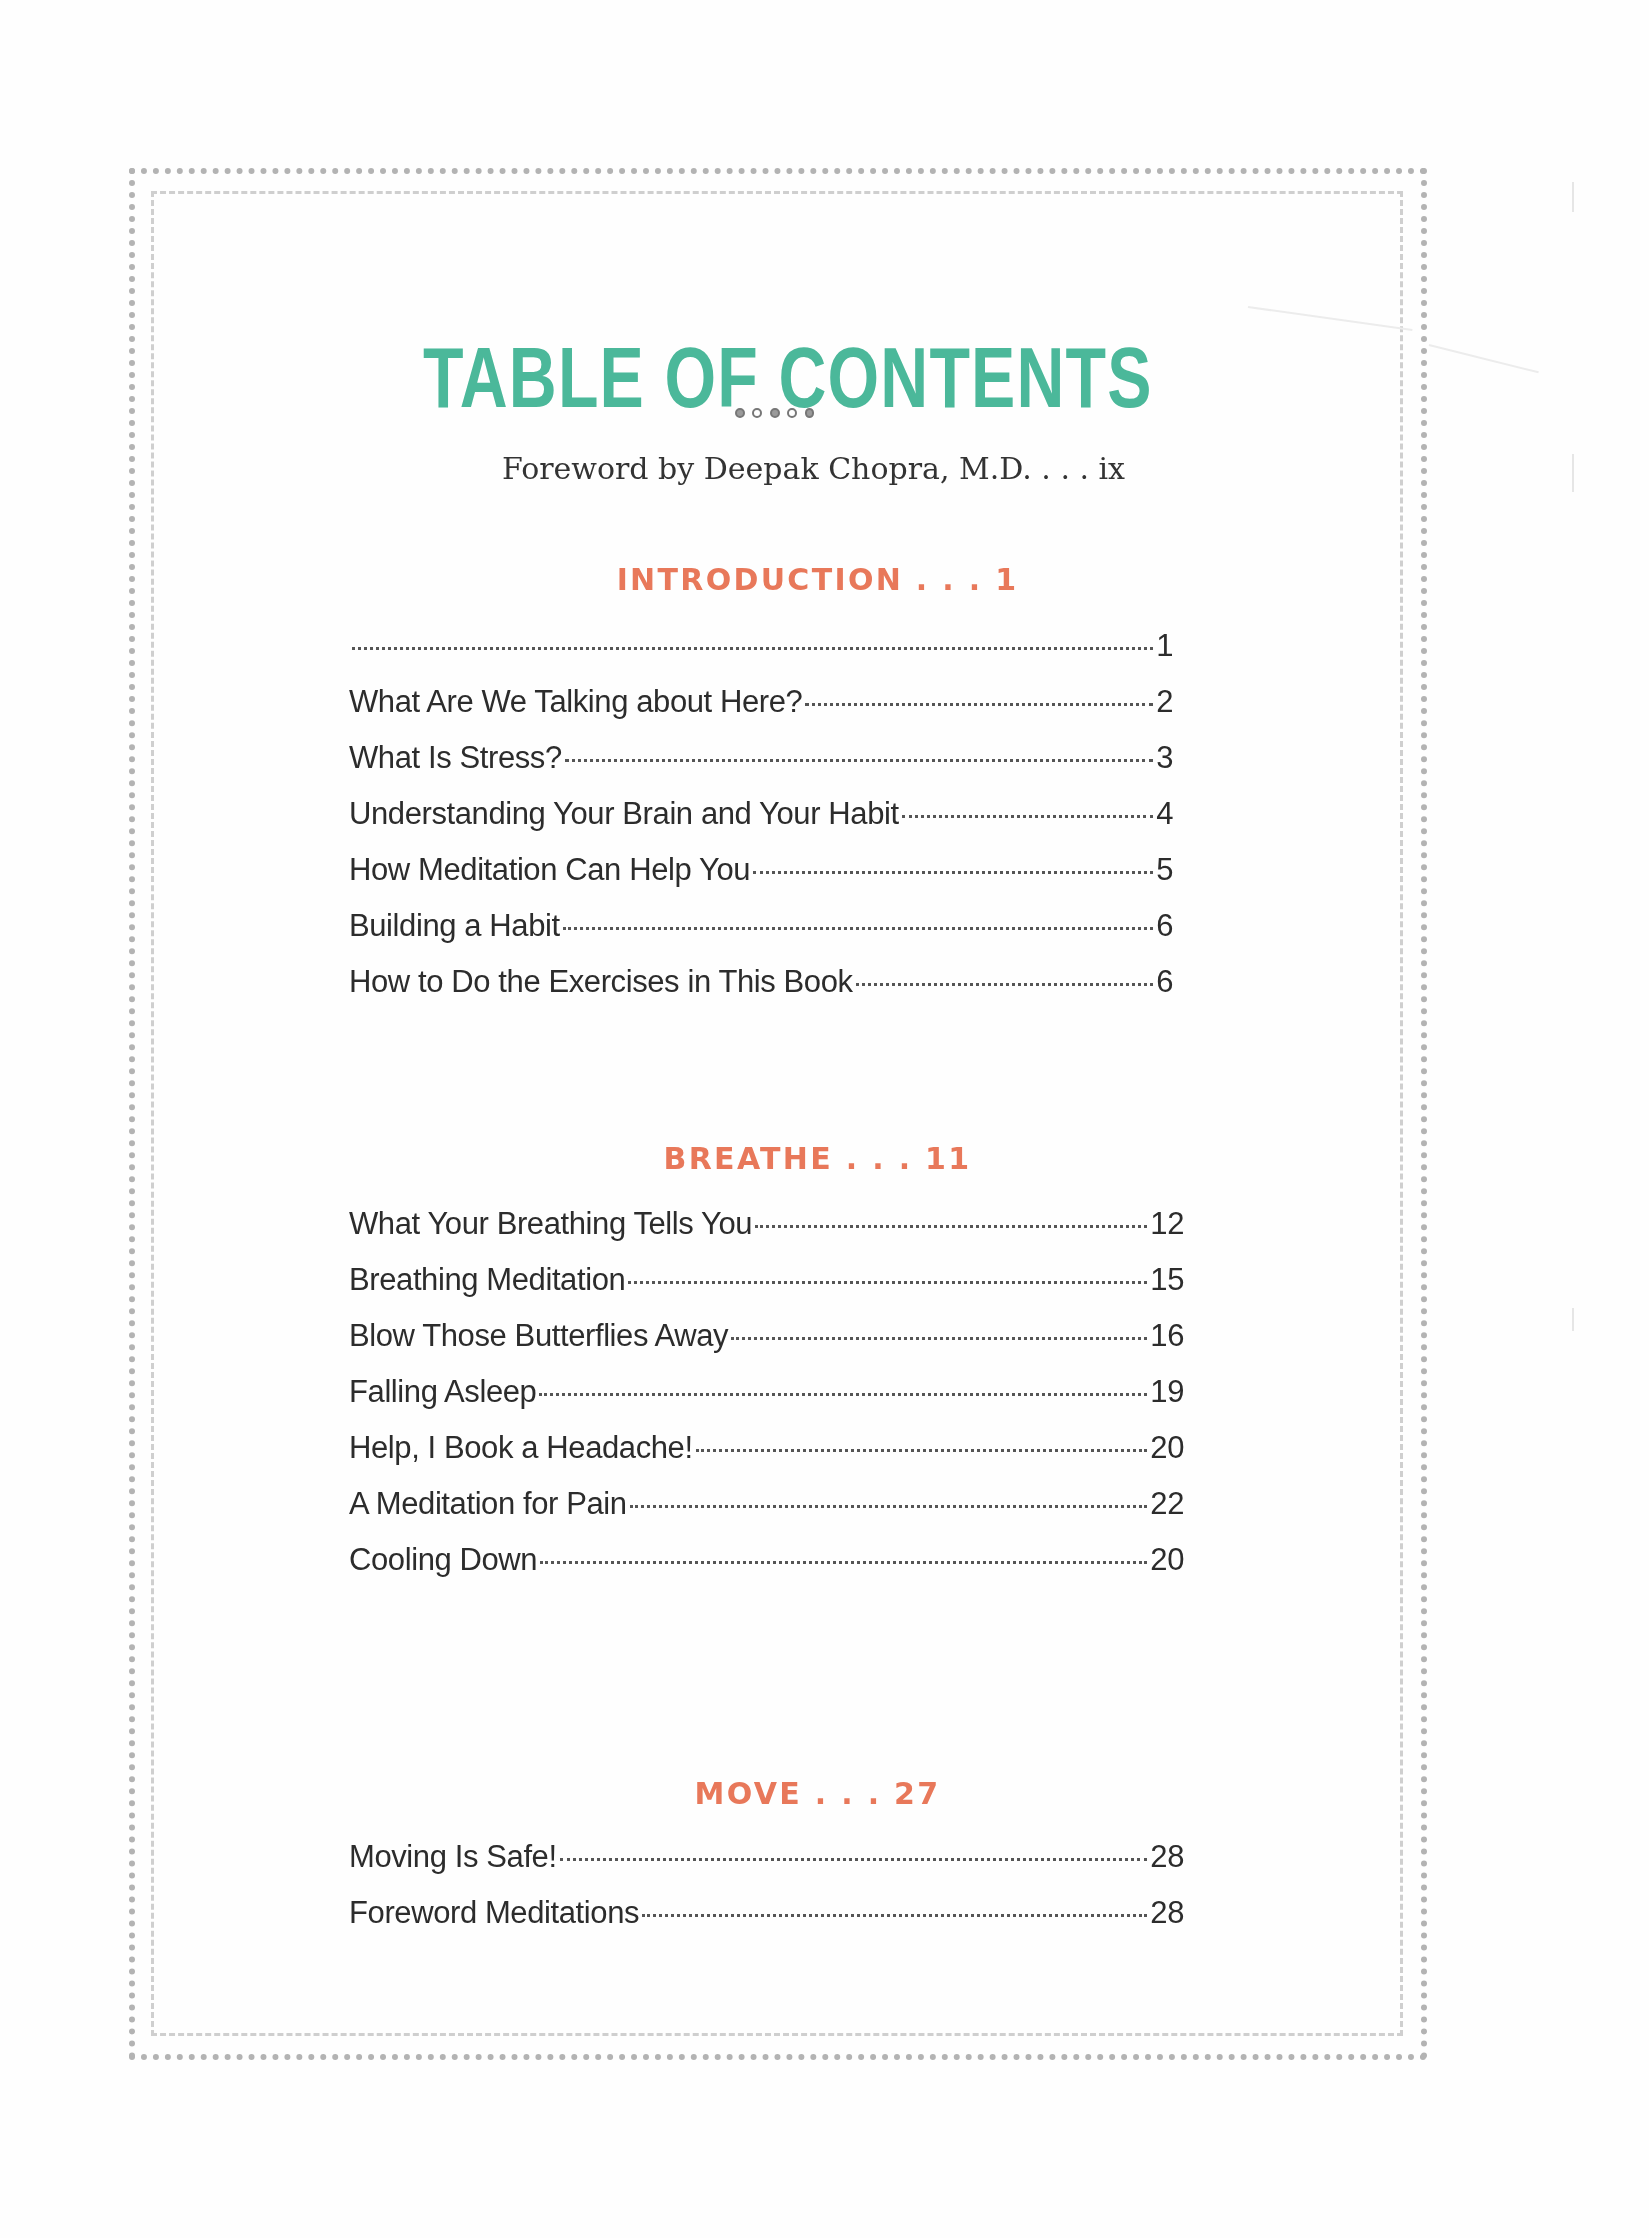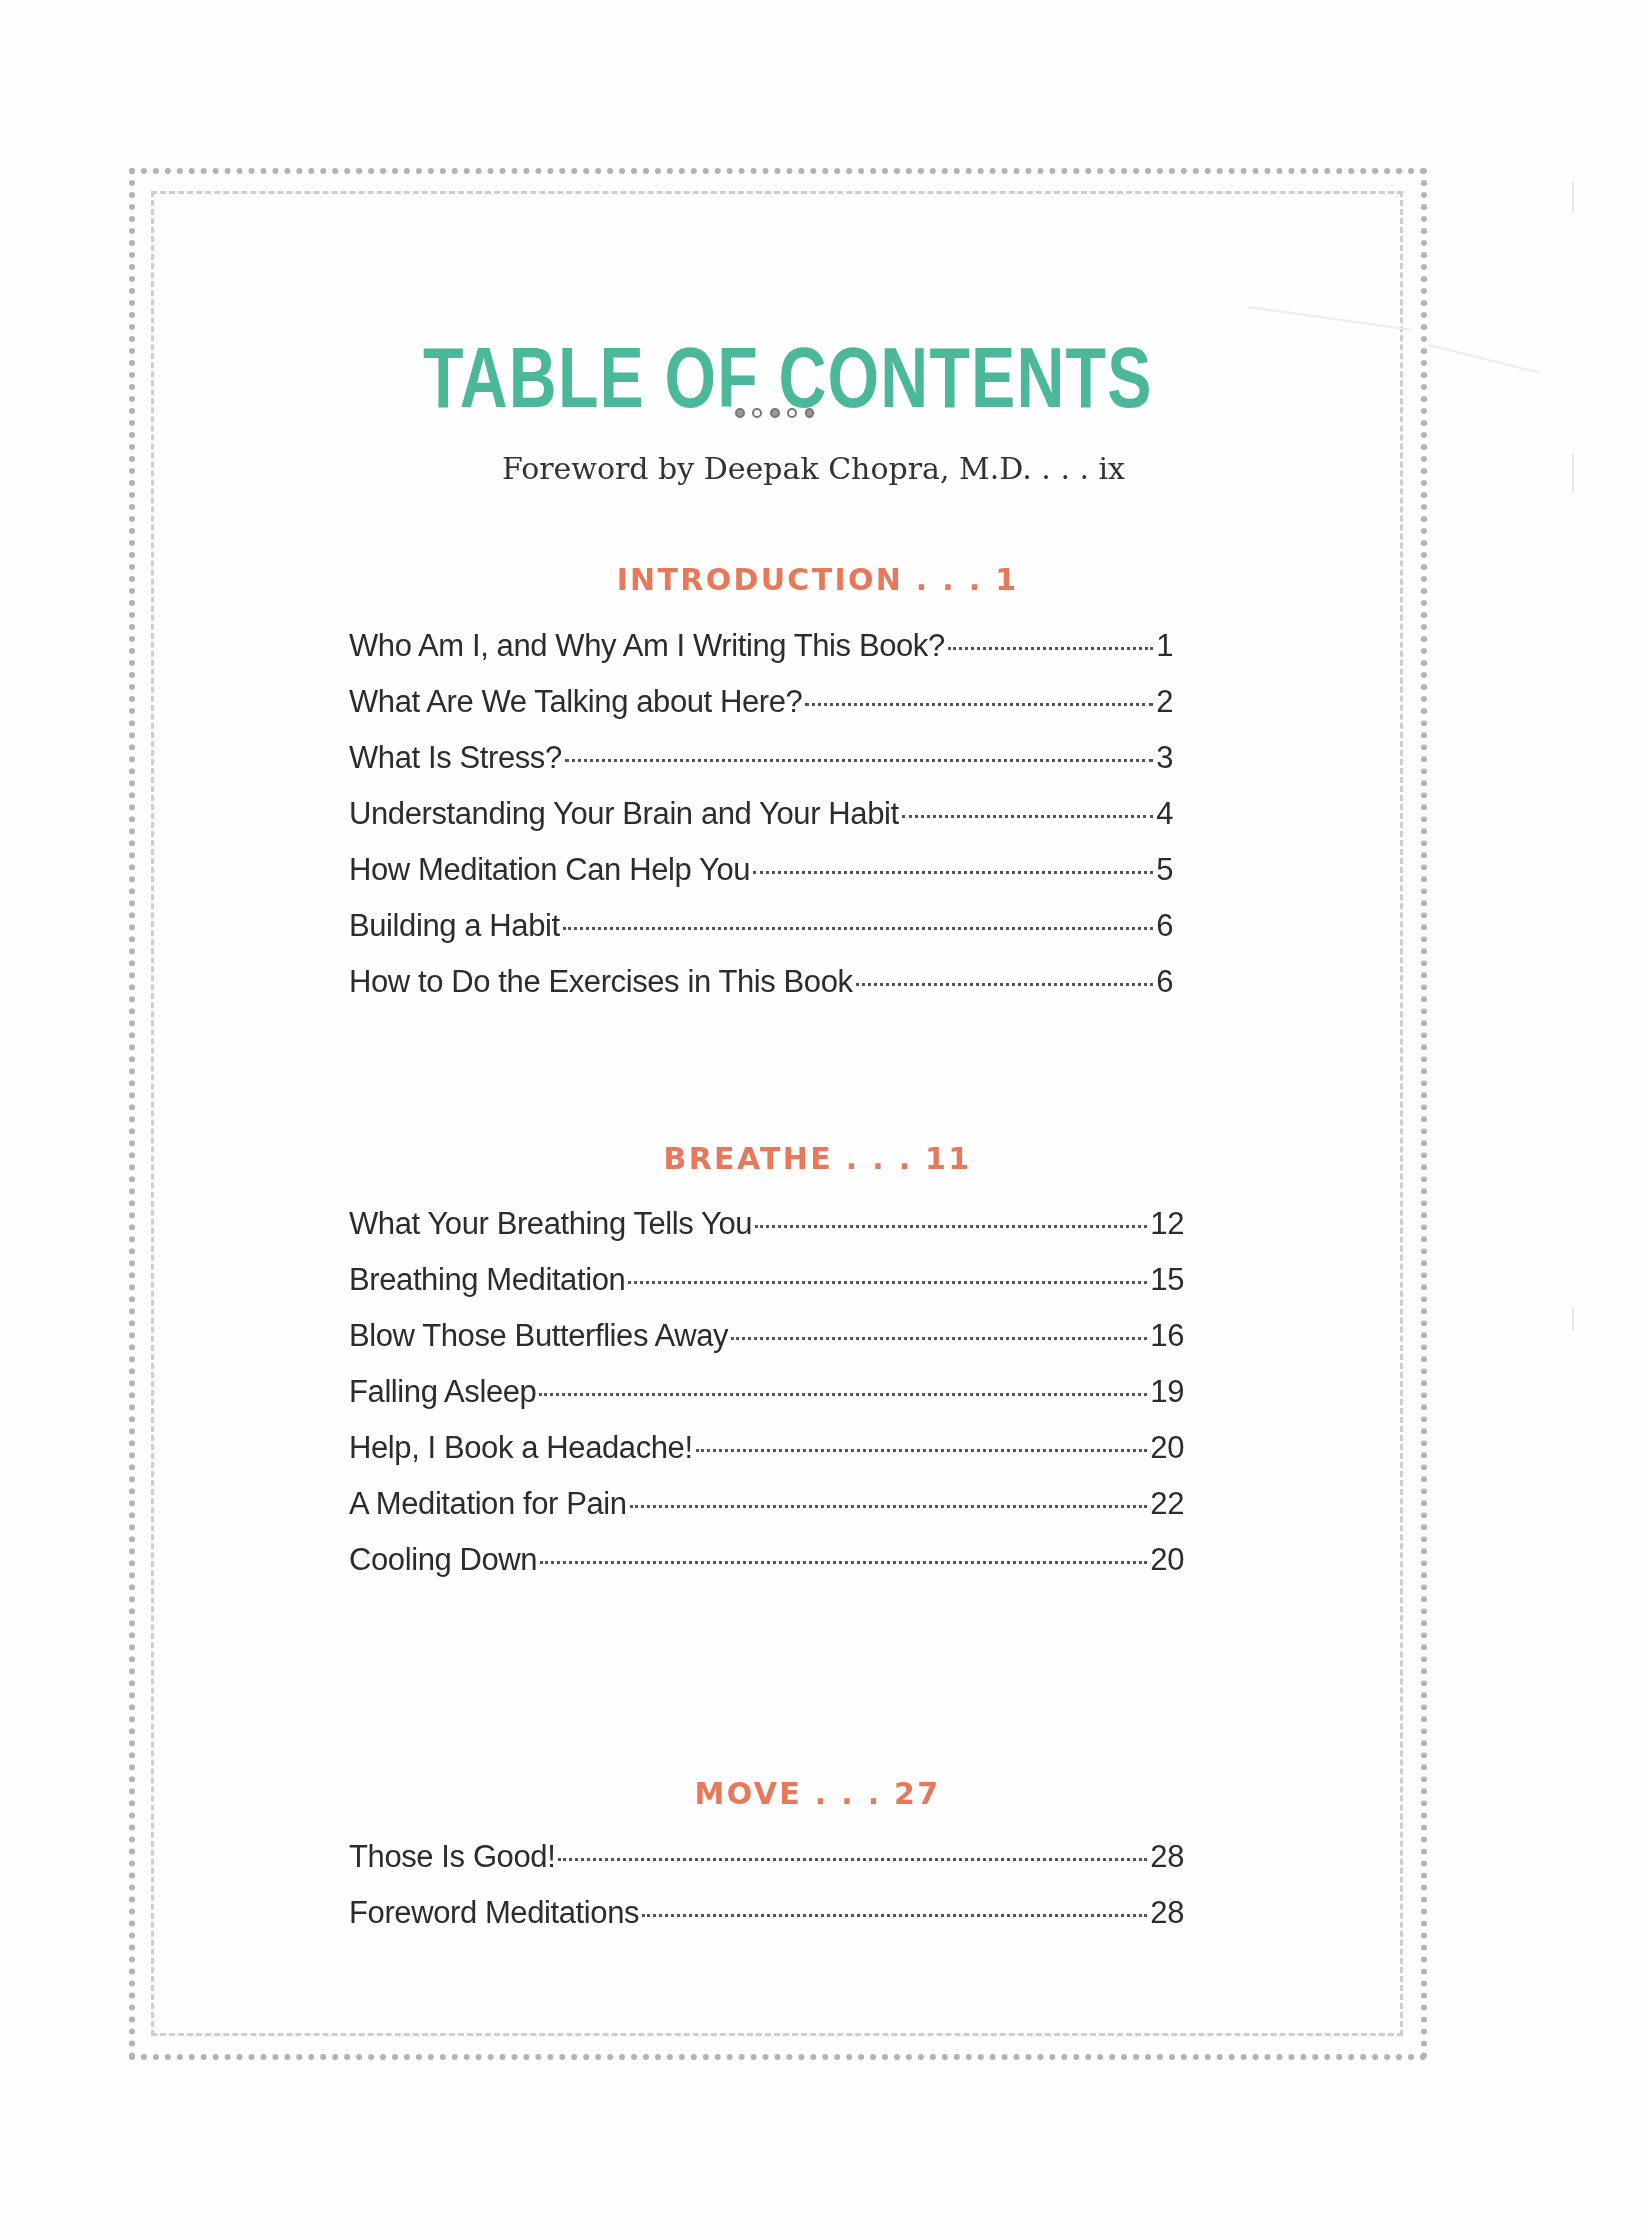--- a/index.html
+++ b/index.html
@@ -115,21 +115,20 @@
     <span></span>
     <span class="hollow"></span>
     <span></span>
   </div>
 
   <div class="foreword">Foreword by Deepak Chopra, M.D. . . . ix</div>
 
   <div class="section-heading" style="top:562px;">INTRODUCTION . . . 1</div>
   <div class="toc-list" style="top:628px;">
     <div class="toc-row">
-        <span class="label">Who Am I, and Why Am I Writing This Book?</span>
         <span class="leader"></span>
         <span class="page-num">1</span>
       </div>
     <div class="toc-row">
         <span class="label">What Are We Talking about Here?</span>
         <span class="leader"></span>
         <span class="page-num">2</span>
       </div>
     <div class="toc-row">
         <span class="label">What Is Stress?</span>
@@ -193,21 +192,21 @@
     <div class="toc-row">
         <span class="label">Cooling Down</span>
         <span class="leader"></span>
         <span class="page-num">20</span>
       </div>
   </div>
 
   <div class="section-heading" style="top:1776px;">MOVE . . . 27</div>
   <div class="toc-list" style="top:1839px;width:835px;">
     <div class="toc-row">
-        <span class="label">Those Is Good!</span>
+        <span class="label">Moving Is Safe!</span>
         <span class="leader"></span>
         <span class="page-num">28</span>
       </div>
     <div class="toc-row">
         <span class="label">Foreword Meditations</span>
         <span class="leader"></span>
         <span class="page-num">28</span>
       </div>
   </div>
 

